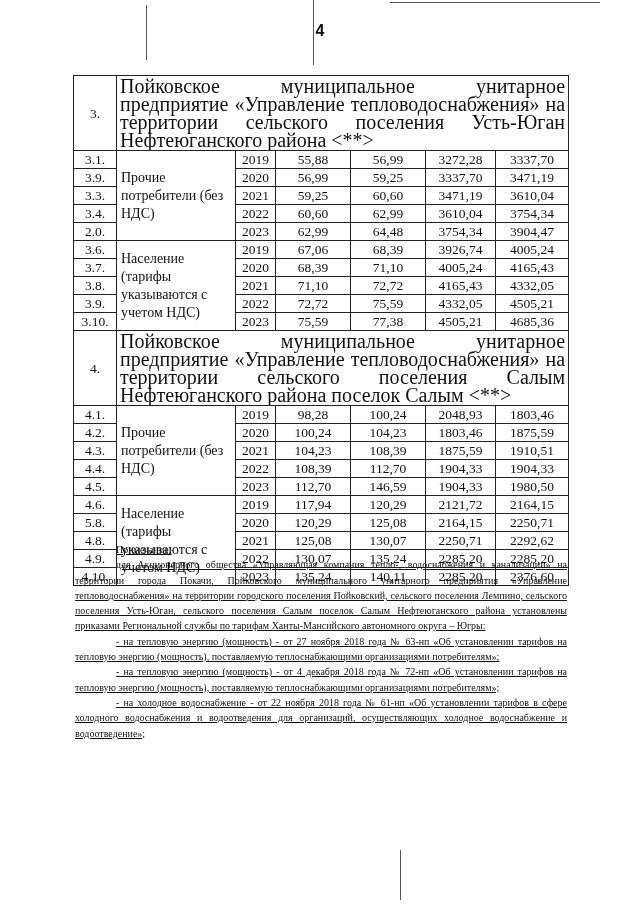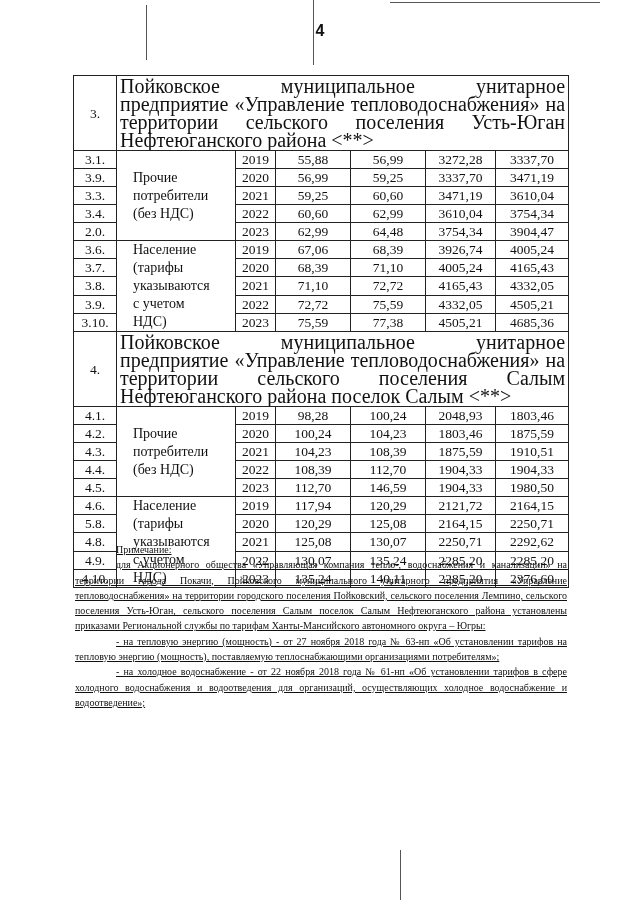--- a/index.html
+++ b/index.html
@@ -19,21 +19,21 @@
   }
   table.tariffs td {
     border: 1.3px solid #222; padding: 0 2px; height: 17px; line-height: 17px;
     text-align: center; white-space: nowrap; overflow: hidden;
   }
   table.tariffs td.org {
     text-align: justify; text-align-last: left; white-space: normal;
     line-height: 18px; padding: 1px 3px; font-size: 20px; margin-left: 40px;
   }
   table.tariffs td.group {
-    text-align: left; white-space: normal; line-height: 18px; padding: 0 16px;
+    text-align: left; white-space: normal; line-height: 18px; padding: 0 4px;
     vertical-align: middle; font-size: 14px;
   }
   table.tariffs td.num { text-align: center; }
   .notes {
     position: absolute; left: 75px; top: 542px; width: 492px;
     font-size: 10px; line-height: 15.3px; text-align: justify; text-decoration: underline;
   }
   .notes p { margin: 0; text-indent: 41px; }
 </style>
 </head>
@@ -229,14 +229,15 @@
         <td class="num">2285,20</td>
         <td class="num">2376,60</td>
       </tr>
     </tbody>
 </table>
 
 <div class="notes">
   <p>Примечание:</p>
   <p>для Акционерного общества «Управляющая компания тепло-, водоснабжения и канализации» на территории города Покачи, Пойковского муниципального унитарного предприятия «Управление тепловодоснабжения» на территории городского поселения Пойковский, сельского поселения Лемпино, сельского поселения Усть-Юган, сельского поселения Салым поселок Салым Нефтеюганского района установлены приказами Региональной службы по тарифам Ханты-Мансийского автономного округа – Югры:</p>
   <p>- на тепловую энергию (мощность) - от 27 ноября 2018 года № 63-нп «Об установлении тарифов на тепловую энергию (мощность), поставляемую теплоснабжающими организациями потребителям»;</p>
+  <p>- на тепловую энергию (мощность) - от 4 декабря 2018 года № 72-нп «Об установлении тарифов на тепловую энергию (мощность), поставляемую теплоснабжающими организациями потребителям»;</p>
   <p>- на холодное водоснабжение - от 22 ноября 2018 года № 61-нп «Об установлении тарифов в сфере холодного водоснабжения и водоотведения для организаций, осуществляющих холодное водоснабжение и водоотведение»;</p>
 </div>
 
 </body></html>

